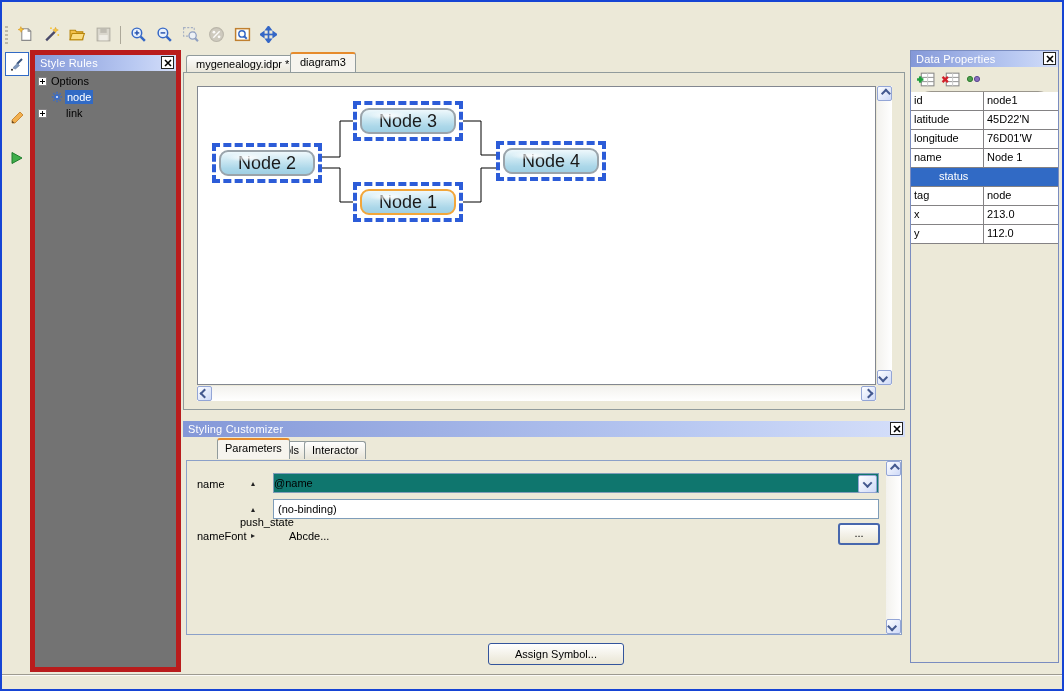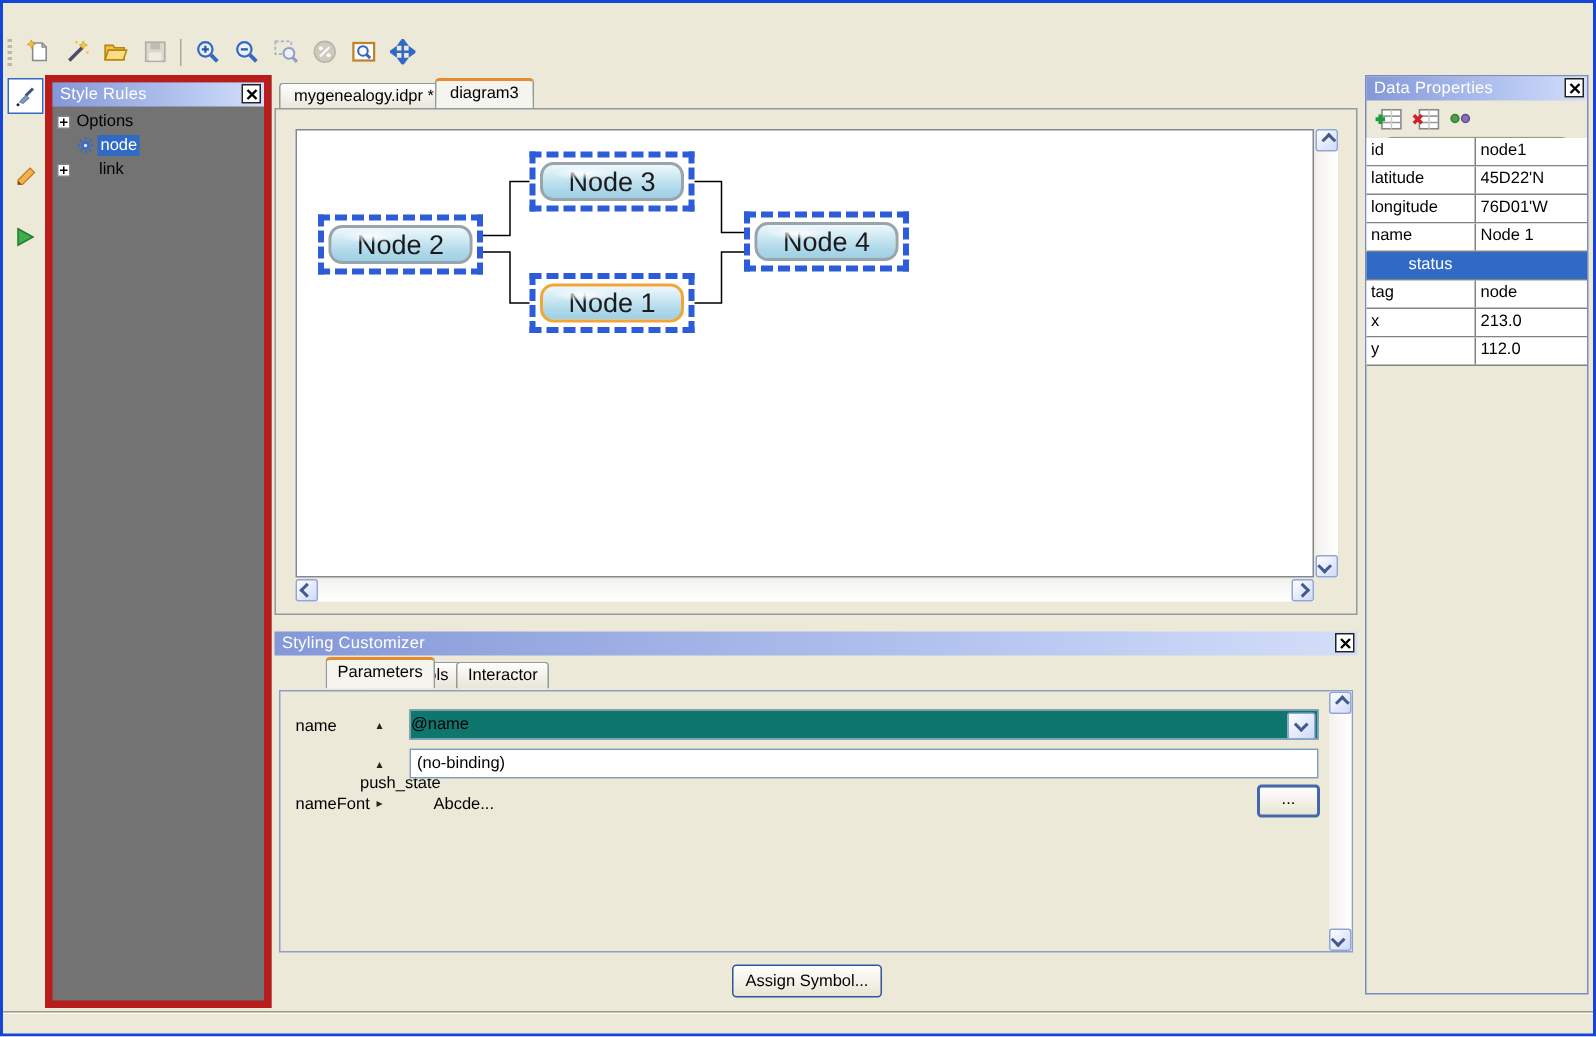--- a/index.html
+++ b/index.html
@@ -348,21 +348,21 @@
       <div class="vtrack" style="left:699px;top:0;width:15px;height:173px;"></div>
       <div class="sb-btn" style="left:699px;top:0;">
           <div class="chev up"></div>
         </div>
       <div class="sb-btn" style="left:699px;top:158px;">
           <div class="chev down"></div>
         </div>
     </div>
   </div>
 
-  <div class="xp-btn abs" style="left:488px;top:643px;width:100px;height:22px;">
+  <div class="xp-btn abs" style="left:488px;top:643px;width:136px;height:22px;">
     <span>Assign Symbol...</span>
   </div>
 
   <div id="dataprops" class="abs">
     <div class="ptitle">
       <span>Data Properties</span>
       <div class="closebox">
         <svg width="8" height="8" viewBox="0 0 8 8">
             <path d="M1 1 L7 7 M7 1 L1 7" stroke="#000" stroke-width="1.6"></path>
           </svg>

